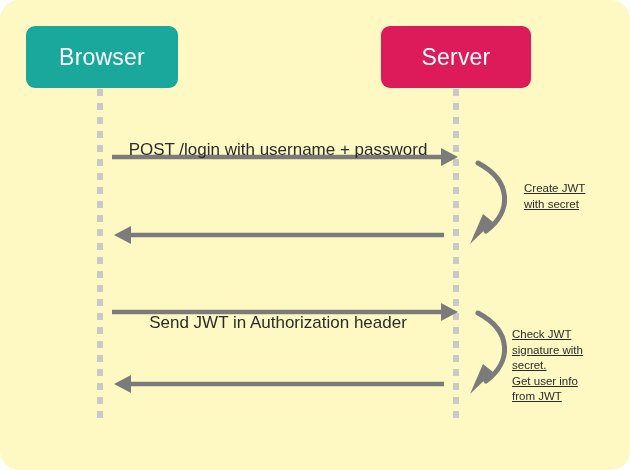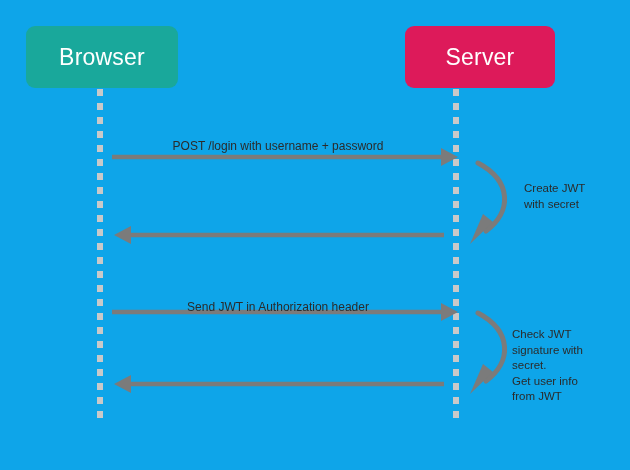--- a/index.html
+++ b/index.html
@@ -7,22 +7,23 @@
     padding: 0;
     background: #ffffff;
   }
   body {
     font-family: "Liberation Sans", sans-serif;
   }
   #canvas {
     position: relative;
     width: 630px;
     height: 470px;
-    background: #0ea5e9;
+    background: #fef9c3;
     overflow: hidden;
+    border-radius: 19px;
   }
   .actor-box {
     position: absolute;
     border-radius: 9px;
     display: flex;
     align-items: center;
     justify-content: center;
     color: #ffffff;
     font-size: 23px;
     font-weight: 400;
@@ -52,40 +53,41 @@
       rgba(255,255,255,0) 7px, rgba(255,255,255,0) 14px
     );
     background-size: 6px 14px;
     background-repeat: repeat-y;
   }
   #lifeline-browser { left: 97px; }
   #lifeline-server  { left: 453px; }
 
   .msg-label {
     position: absolute;
-    font-size: 12px;
+    font-size: 17px;
     color: #2b2b2b;
     white-space: nowrap;
     text-align: center;
     line-height: 1.25;
   }
   .arrow-svg {
     position: absolute;
     left: 0;
     top: 0;
     width: 630px;
     height: 470px;
     pointer-events: none;
   }
   .side-note {
     position: absolute;
     font-size: 11.5px;
     color: #2b2b2b;
     line-height: 1.35;
     white-space: pre-line;
+    text-decoration: underline;
   }
   #note-create {
     left: 524px;
     top: 181px;
     text-align: left;
   }
   #note-check {
     left: 512px;
     top: 327px;
     width: 104px;
@@ -94,21 +96,21 @@
 </style>
 </head>
 <body>
 
 <div id="canvas">
 
   <div class="actor-box" id="browser-box" style="background:#19a89b;">
     <span>Browser</span>
   </div>
 
-  <div class="actor-box" id="server-box" style="background:#dd1a5a;margin-left:24px;">
+  <div class="actor-box" id="server-box" style="background:#dd1a5a;">
     <span>Server</span>
   </div>
 
   <div class="lifeline" id="lifeline-browser"></div>
   <div class="lifeline" id="lifeline-server"></div>
 
   <svg class="arrow-svg" viewBox="0 0 630 470">
 
     <g>
       <line x1="112" y1="157" x2="441" y2="157" stroke="#7b7b7b" stroke-width="4.5"></line>
@@ -137,21 +139,21 @@
 
     <g>
       <path d="M 478,313 C 512,331 512,362 486,381" stroke="#7b7b7b" stroke-width="5" fill="none" stroke-linecap="round"></path>
       <polygon points="493,372 470,394 483,364" fill="#7b7b7b"></polygon>
     </g>
   </svg>
 
   <div class="msg-label" id="msg-label-1" style="left:100px; top:139px; width:356px;">POST /login with username + password</div>
 
 
-  <div class="msg-label" id="msg-label-3" style="left:100px; top:300px; width:356px;">Send JWT in Authorization header</div>
+  <div class="msg-label" id="msg-label-3" style="left:100px; top:312px; width:356px;">Send JWT in Authorization header</div>
 
 
   <div class="side-note" id="note-create">Create JWT
 with secret</div>
 
   <div class="side-note" id="note-check">Check JWT
 signature with
 secret.
 Get user info
 from JWT</div>

